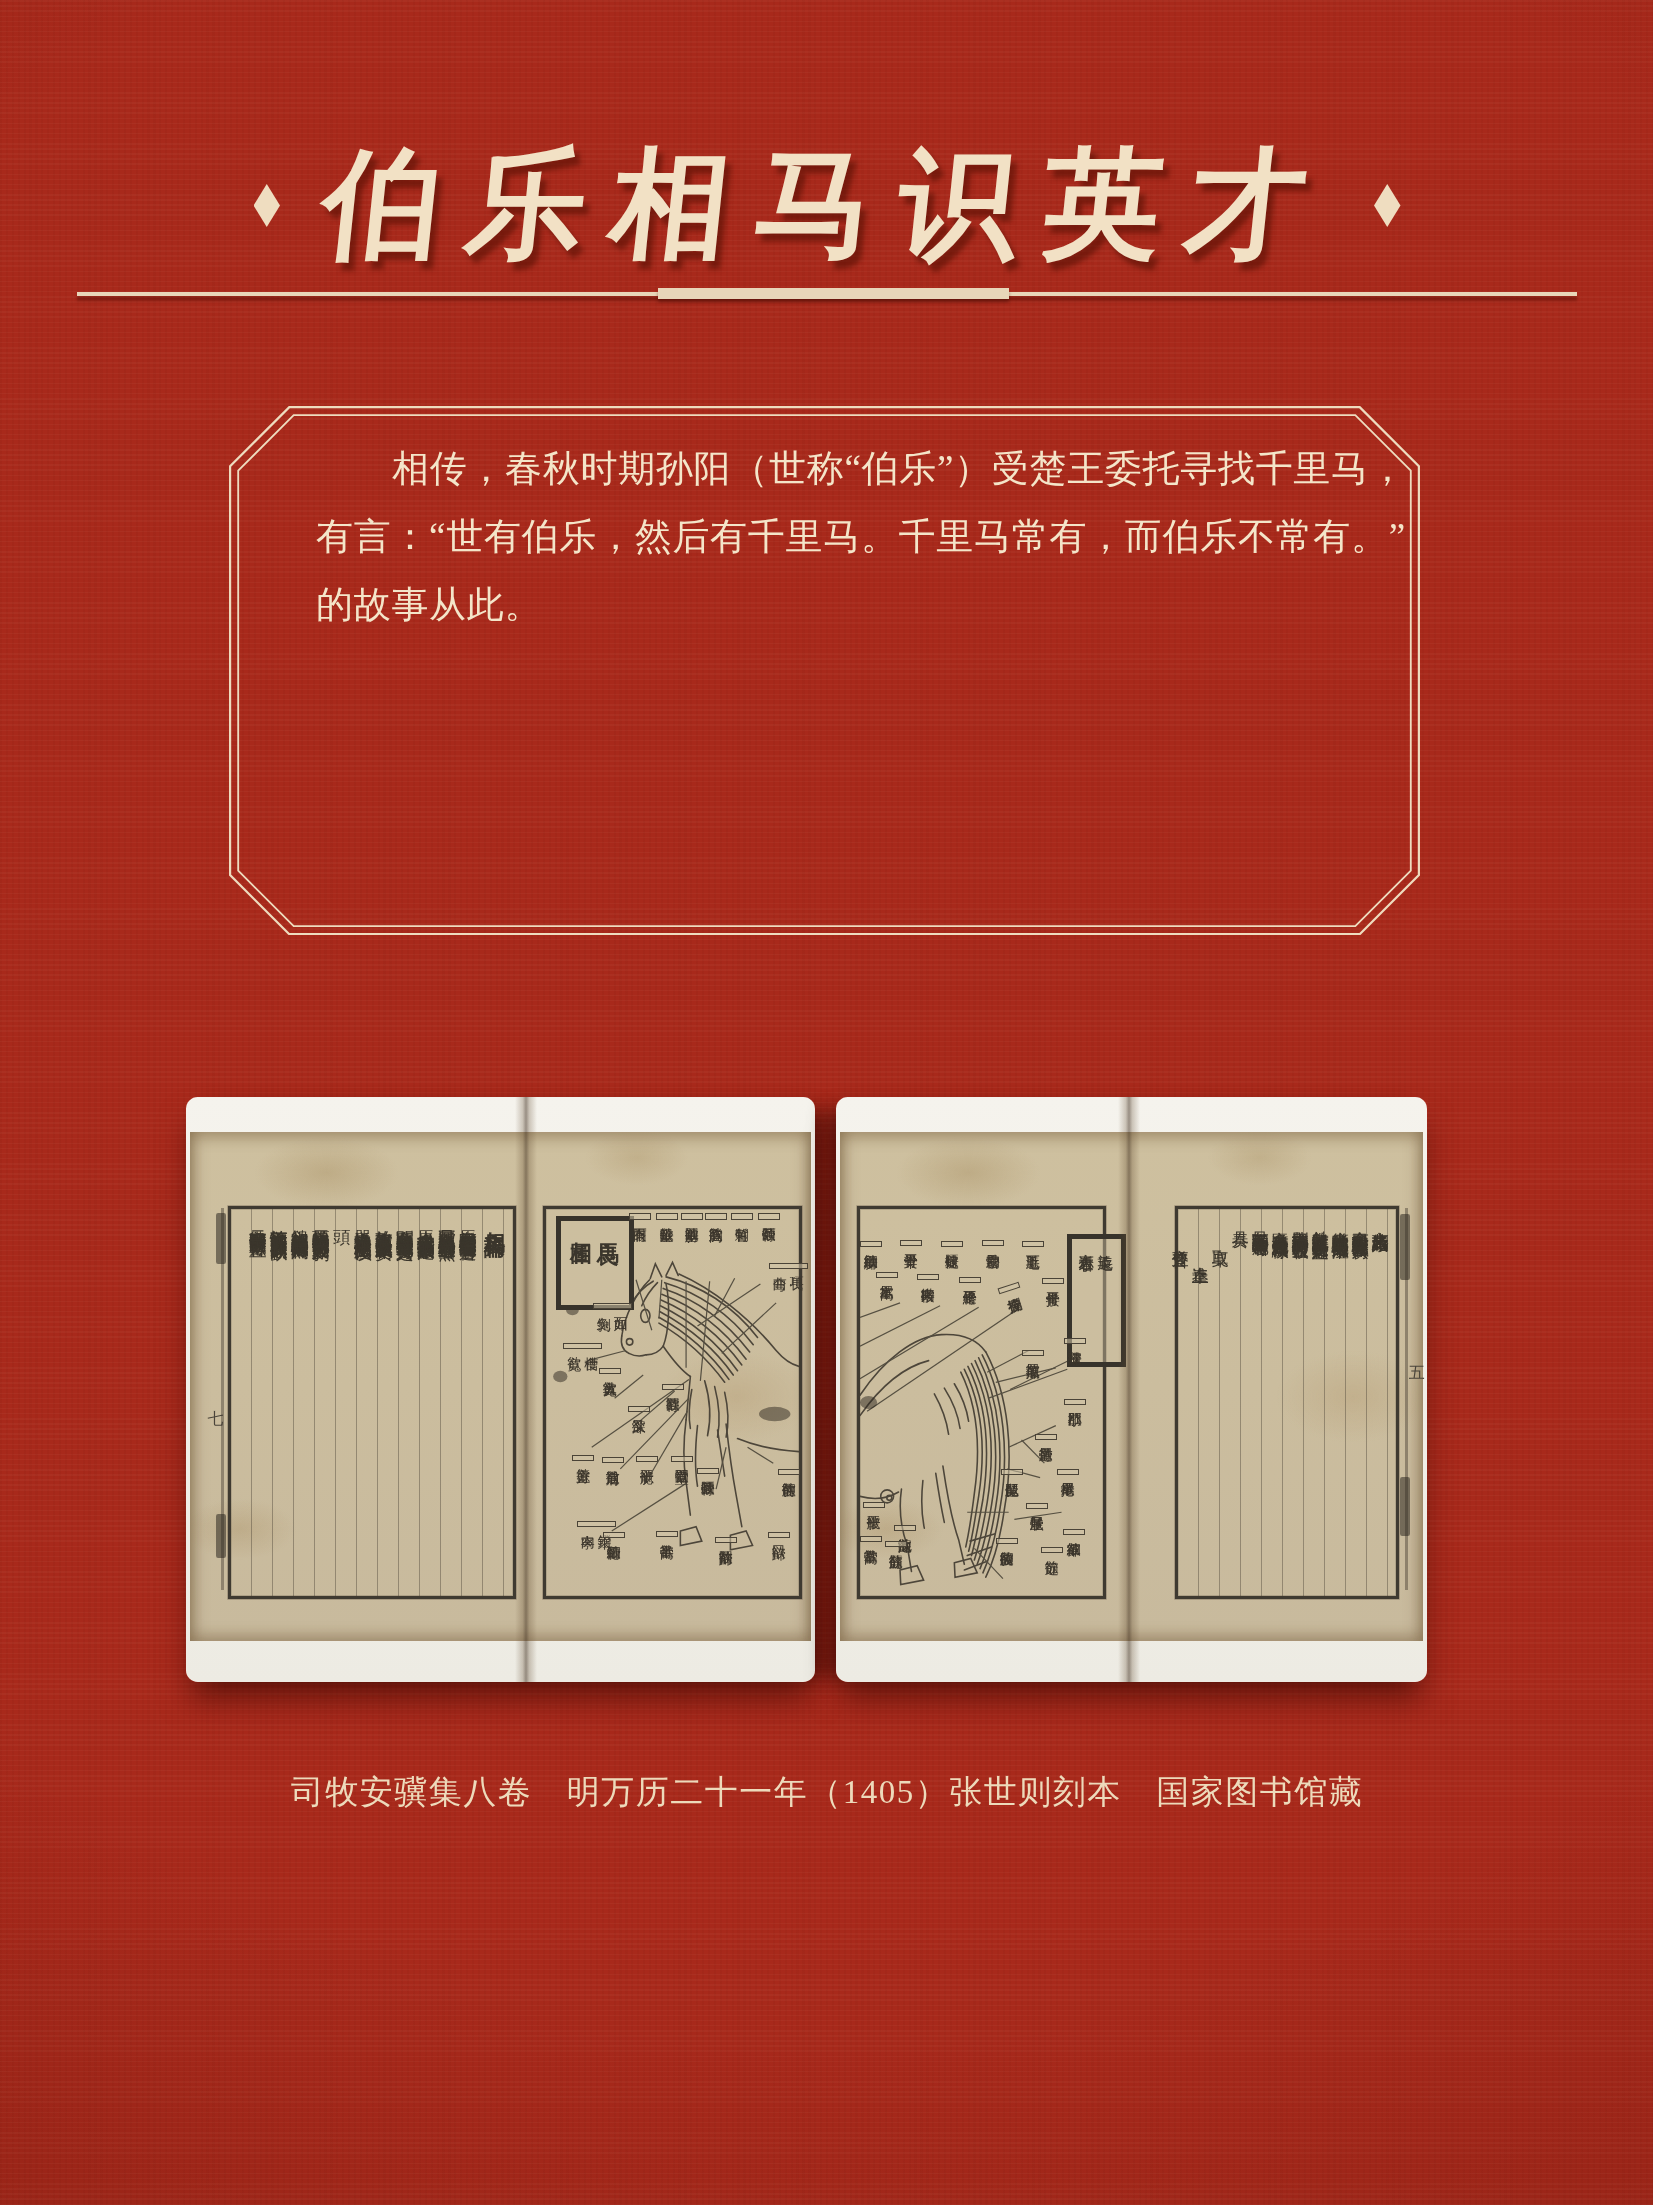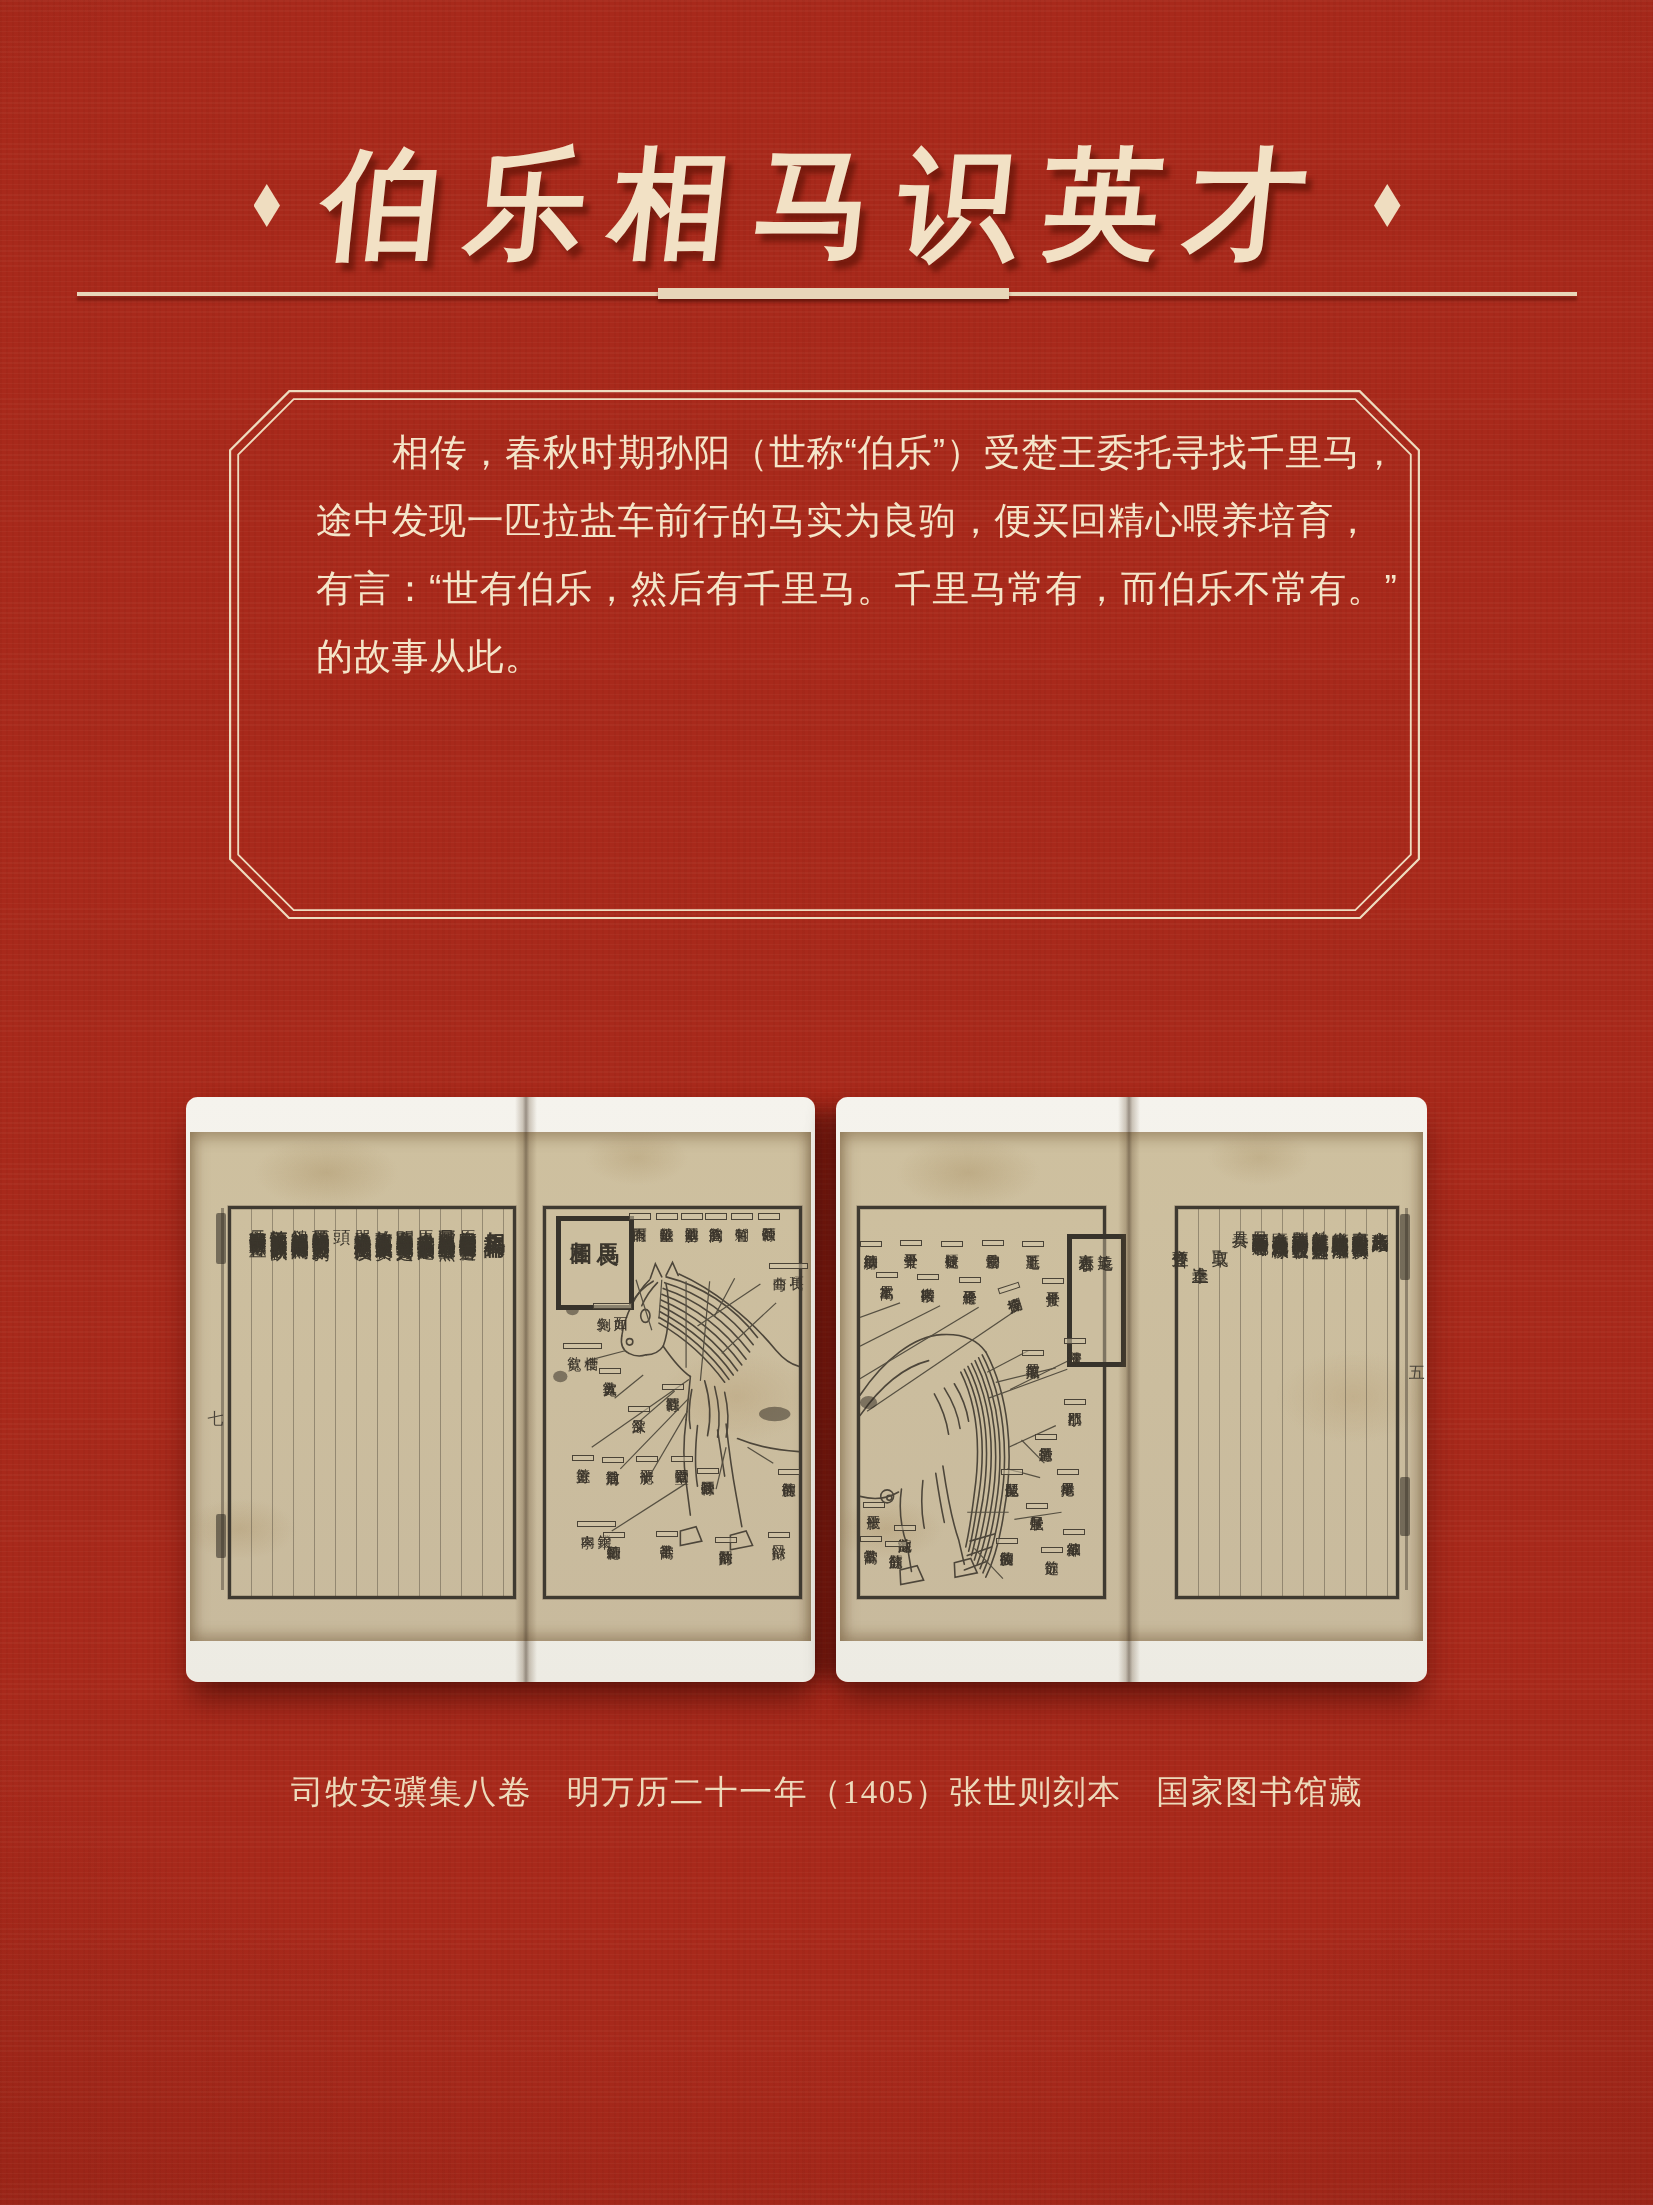--- a/index.html
+++ b/index.html
@@ -39,21 +39,21 @@
   .divider-thin{
     position:absolute;left:77px;top:292px;width:1500px;height:3.7px;
     background:#e8d6b9;box-shadow:0 4.4px 2.9px rgba(80,14,5,0.5);
   }
   .divider-thick{
     position:absolute;left:658px;top:288px;width:351px;height:11px;
     background:#e8d6b9;box-shadow:0 4.4px 2.9px rgba(80,14,5,0.5);
   }
 
   
-  .intro-box{position:absolute;left:229px;top:390px;width:1191px;height:545px;}
+  .intro-box{position:absolute;left:229px;top:406px;width:1191px;height:545px;font-family:Liberation Serif, serif;}
   .intro-box svg{position:absolute;inset:0;}
   .intro-text{position:absolute;left:87px;top:29px;width:1029px;}
   .intro-line{
     height:68px;line-height:68px;font-size:37px;color:#f4e5c9;
     letter-spacing:0.7px;white-space:nowrap;
   }
   .intro-line.first{text-indent:76px;}
 
   
   .books{position:absolute;left:186px;top:1097px;width:1241px;height:585px;}
@@ -137,21 +137,20 @@
 <div class="divider-thin"></div>
 <div class="divider-thick"></div>
 
 <div class="intro-box">
   <svg viewBox="0 0 1620 720">
     <polygon points="82,1.5 1538,1.5 1618.5,82 1618.5,638 1538,718.5 82,718.5 1.5,638 1.5,82" fill="none" stroke="#eedcbf" stroke-width="3"></polygon>
     <polygon points="88,12.5 1532,12.5 1607.5,88 1607.5,632 1532,707.5 88,707.5 12.5,632 12.5,88" fill="none" stroke="#eedcbf" stroke-width="2.5"></polygon>
   </svg>
   <div class="intro-text">
     <div class="intro-line first">相传，春秋时期孙阳（世称“伯乐”）受楚王委托寻找千里马，</div>
-    <div class="intro-line">途中发现一匹拉盐车前行的马实为良驹，便买回精心喂养培育，</div>
     <div class="intro-line">有言：“世有伯乐，然后有千里马。千里马常有，而伯乐不常有。”</div>
     <div class="intro-line">的故事从此。</div>
   </div>
 </div>
 
 <div class="books">
 
   <div class="volume vol1">
     <div class="paper">
 

